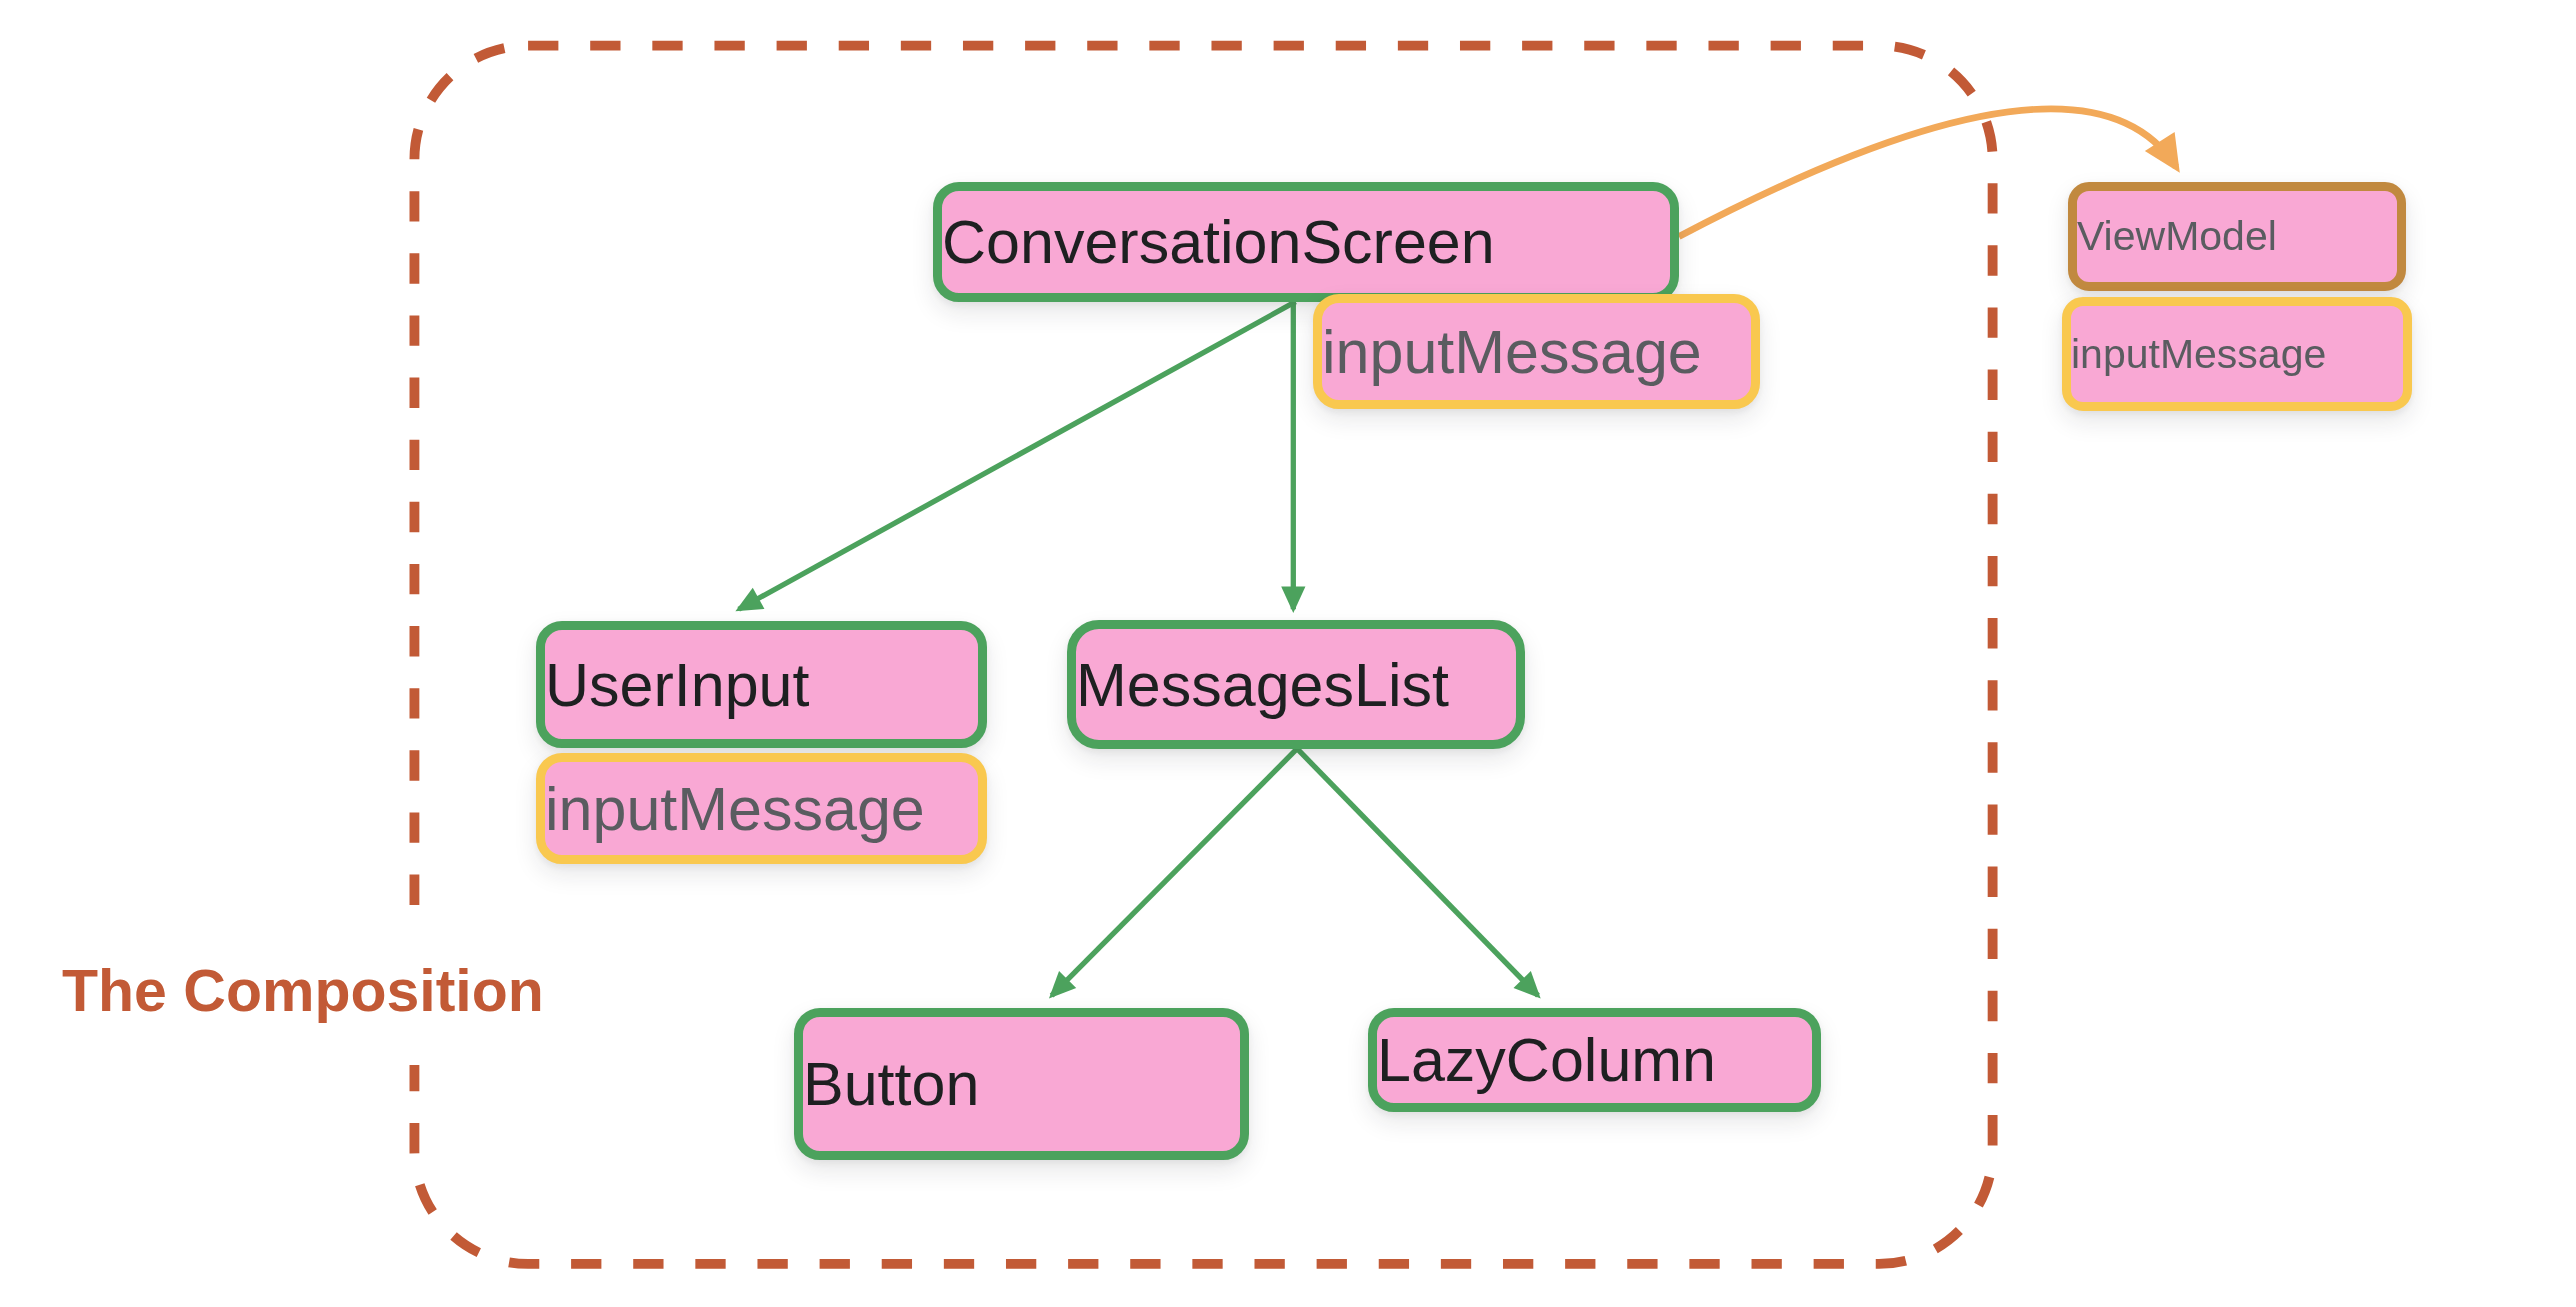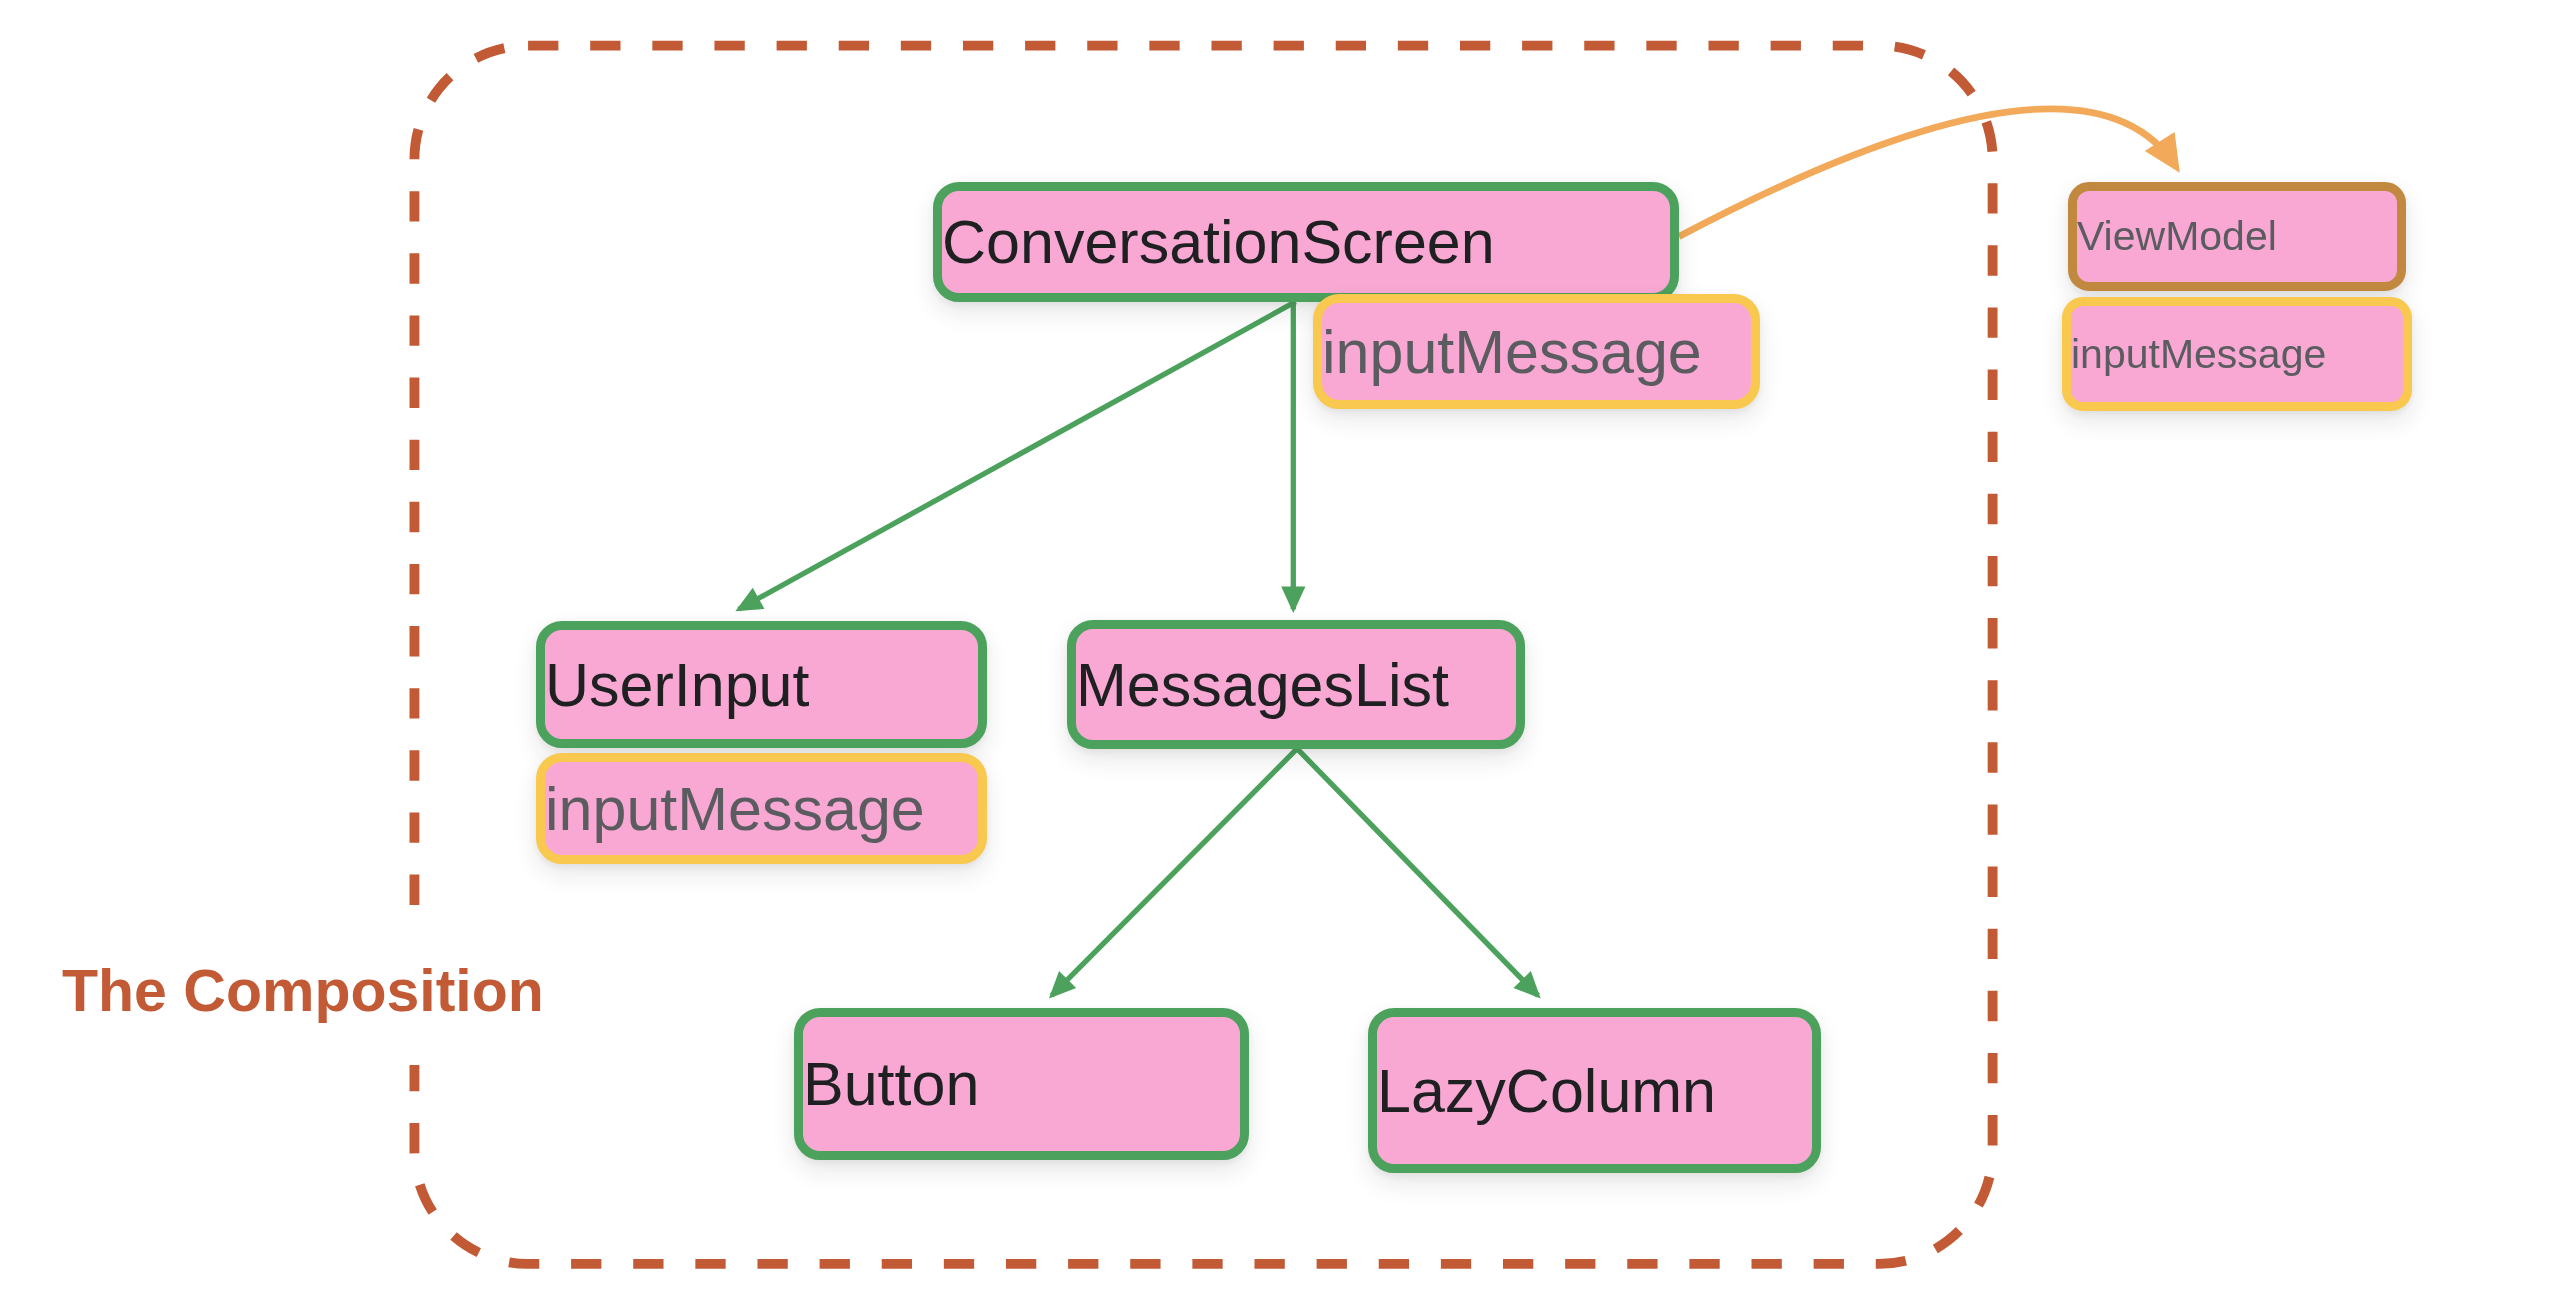--- a/index.html
+++ b/index.html
@@ -115,29 +115,29 @@
 </div>
 
 <div class="node green fs-main" style="left:536px; top:621px; width:451px; height:127px;">
   <span>UserInput</span>
 </div>
 
 <div class="badge yellow fs-main" style="left:536px; top:753px; width:451px; height:111px;">
   <span>inputMessage</span>
 </div>
 
-<div class="node green fs-main" style="left:1067px; top:620px; width:458px; height:129px;">
+<div class="node green fs-main" style="left:1067px; top:620px; width:458px; height:129px;border-radius:32px;">
   <span>MessagesList</span>
 </div>
 
 <div class="node green fs-main" style="left:794px; top:1008px; width:455px; height:152px;">
   <span>Button</span>
 </div>
 
-<div class="node green fs-main" style="left:1368px; top:1008px; width:453px; height:165px;">
+<div class="node green fs-main" style="left:1368px; top:1008px; width:453px; height:104px;">
   <span>LazyColumn</span>
 </div>
 
 <div class="node brown fs-side" style="left:2068px; top:182px; width:338px; height:109px;">
   <span>ViewModel</span>
 </div>
 
 <div class="badge yellow fs-side" style="left:2062px; top:297px; width:350px; height:114px;">
   <span>inputMessage</span>
 </div>

